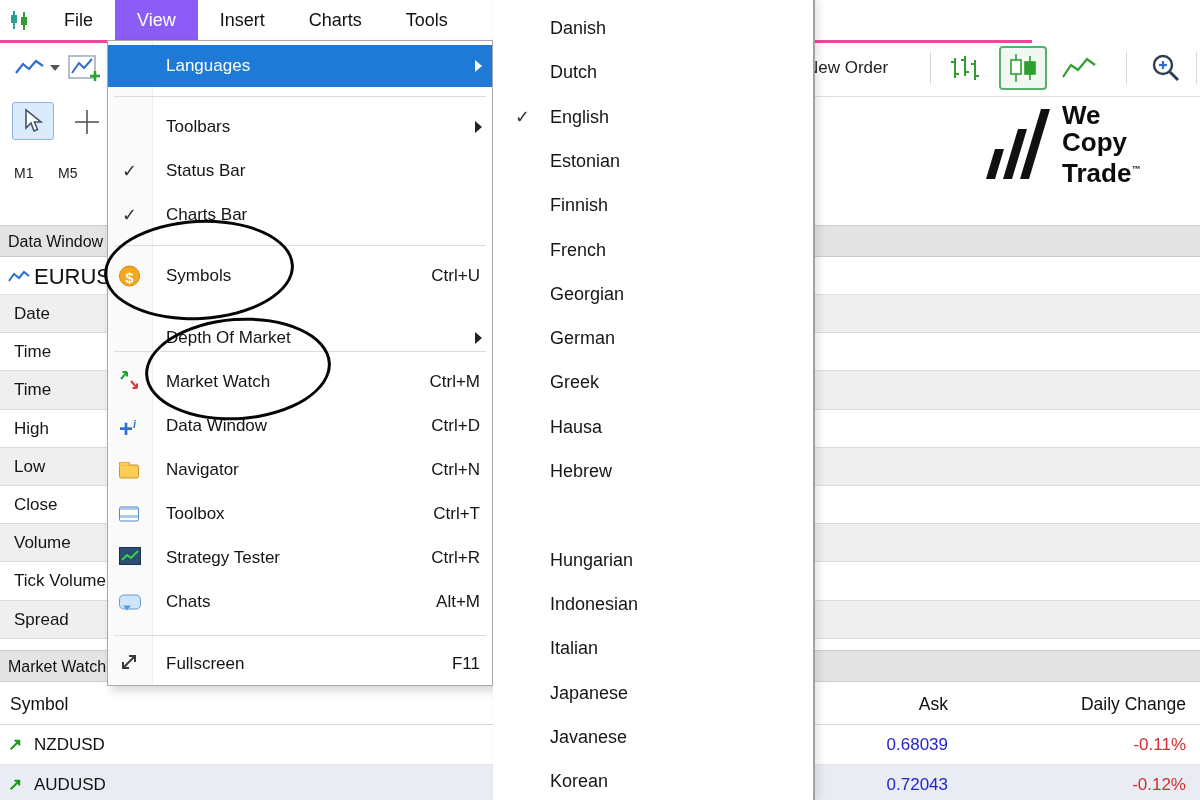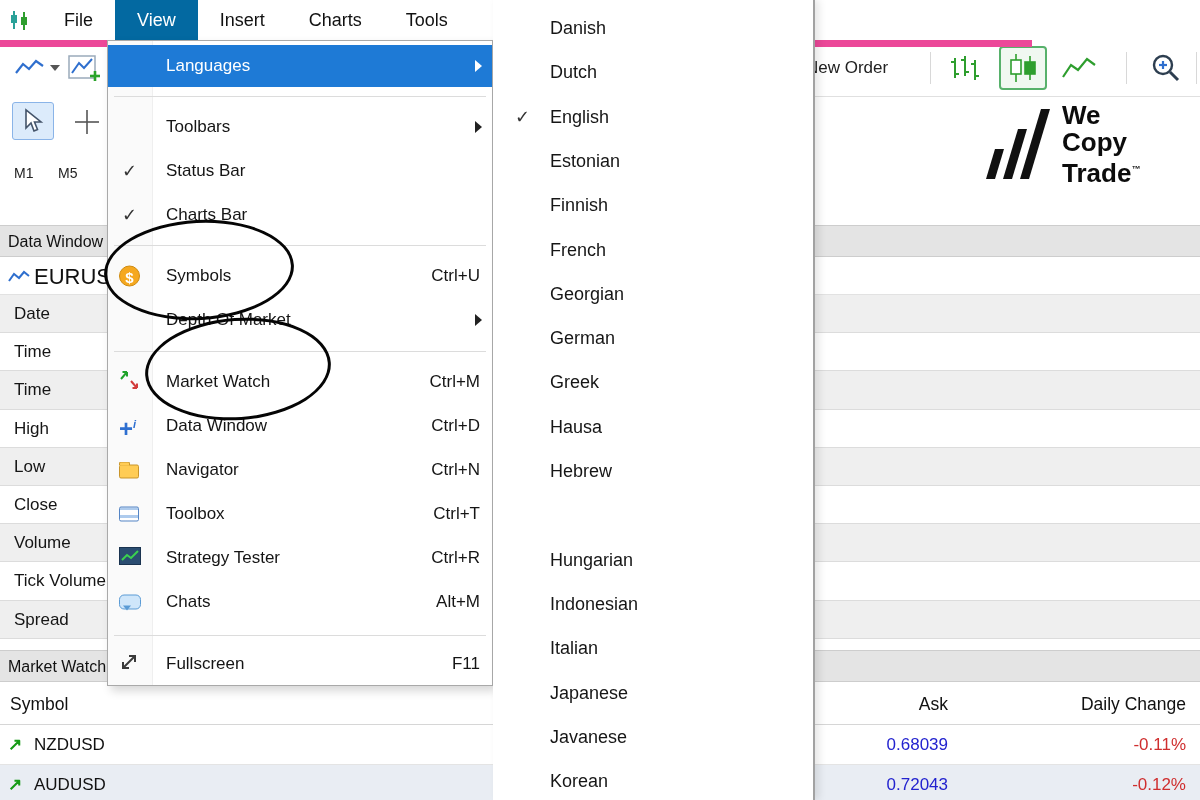--- a/index.html
+++ b/index.html
@@ -1,24 +1,24 @@
 <!DOCTYPE html>
 <html><head>
 <meta charset="utf-8">
 <style>
   html,body{margin:0;padding:0;}
   body{font-family:"Liberation Sans",sans-serif;background:#ffffff;cursor:default;}
   #screen{position:relative;width:1200px;height:800px;overflow:hidden;background:#fff;}
 
   
   #menubar{position:absolute;left:0;top:0;width:1032px;height:40px;background:#fff;
-           border-bottom:7px solid #ec4899;display:flex;align-items:center;z-index:2;}
+           border-bottom:3px solid #ec4899;display:flex;align-items:center;z-index:2;}
   #app-icon{width:24px;height:24px;margin:0 10px 0 8px;flex:0 0 auto;}
   .mb-item{height:40px;line-height:40px;padding:0 22px;font-size:18px;color:#111;}
-  .mb-item.active{background:#0369a1;color:#fff;}
+  .mb-item.active{background:#8b5cf6;color:#fff;}
 
   
   .tb-row{position:absolute;left:0;background:#fff;}
   #tb2{top:40px;width:1200px;height:56px;border-bottom:1px solid #e0e0e0;z-index:1;}
   #tb3{top:96px;width:493px;height:51px;border-bottom:1px solid #e0e0e0;z-index:1;}
   #tb4{top:147px;width:493px;height:52px;z-index:1;}
   .vsep{position:absolute;top:12px;width:1px;height:32px;background:#d8d8d8;}
   .tbi{position:absolute;display:flex;align-items:center;justify-content:center;}
   #tb-linechart{left:12px;top:12px;width:50px;height:32px;}
   .caret{width:0;height:0;border-left:5px solid transparent;border-right:5px solid transparent;
@@ -296,21 +296,21 @@
         <span class="chk">✓</span>
         <span class="lbl">Charts Bar</span>
       </div>
       <div class="vm-item" style="top: 214px;">
         <span class="ico">
           <span class="ic-sym">$</span>
         </span>
         <span class="lbl">Symbols</span>
         <span class="sc">Ctrl+U</span>
       </div>
-      <div class="vm-item" style="top: 258px;">
+      <div class="vm-item" style="top: 276px;">
         <span class="lbl">Depth Of Market</span>
         <span class="arrow"></span>
       </div>
       <div class="vm-item" style="top: 320px;">
         <span class="ico"><svg width="22" height="20" viewBox="0 0 22 20">
             <path d="M2 9 L8 2 M8 2 L8 6.5 M8 2 L3.5 2" fill="none" stroke="#1fa32a" stroke-width="2"></path>
             <path d="M12 11 L18 18 M18 18 L18 13.5 M18 18 L13.5 18" fill="none" stroke="#d23b3b" stroke-width="2"></path>
           </svg></span>
         <span class="lbl">Market Watch</span>
         <span class="sc">Ctrl+M</span>

